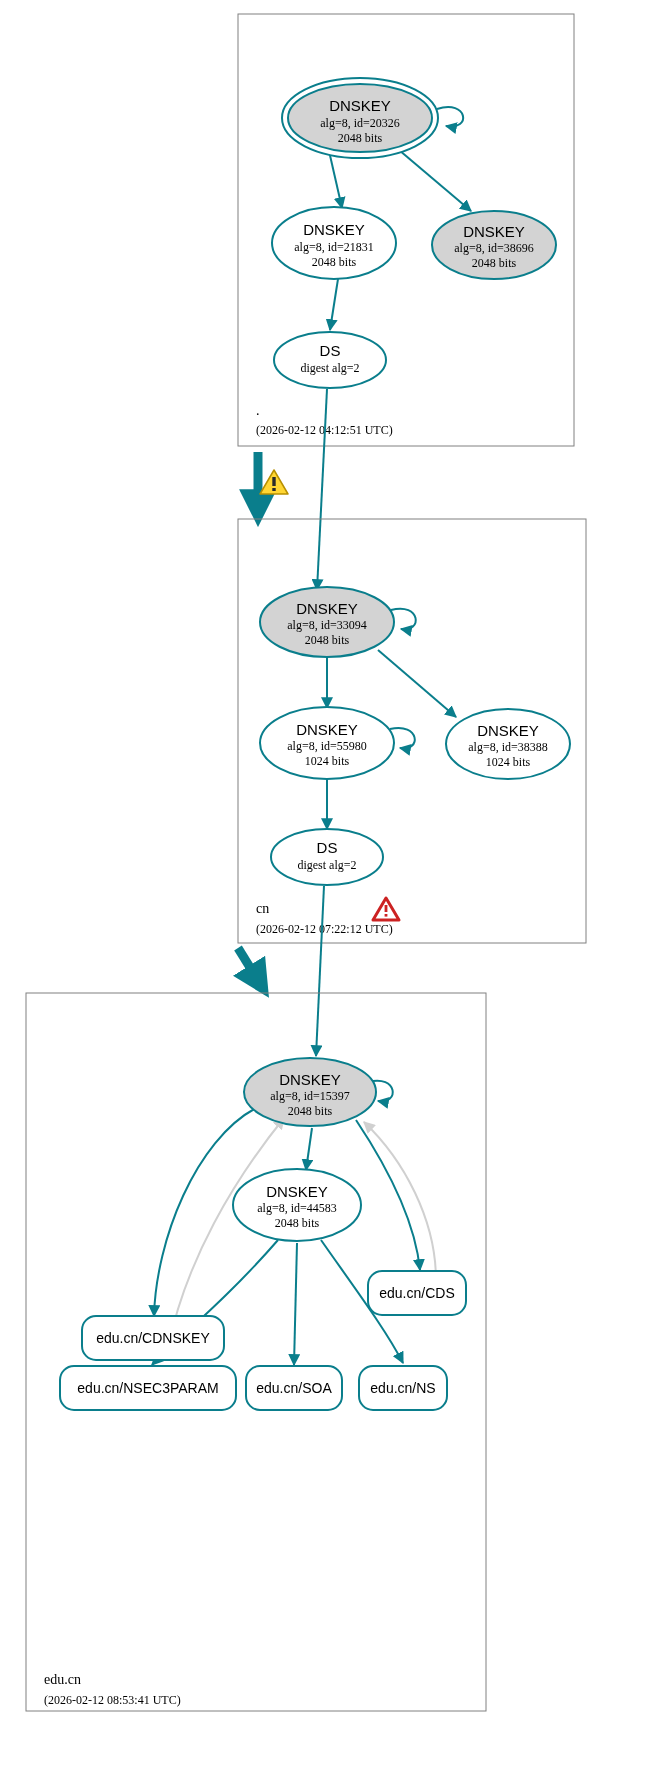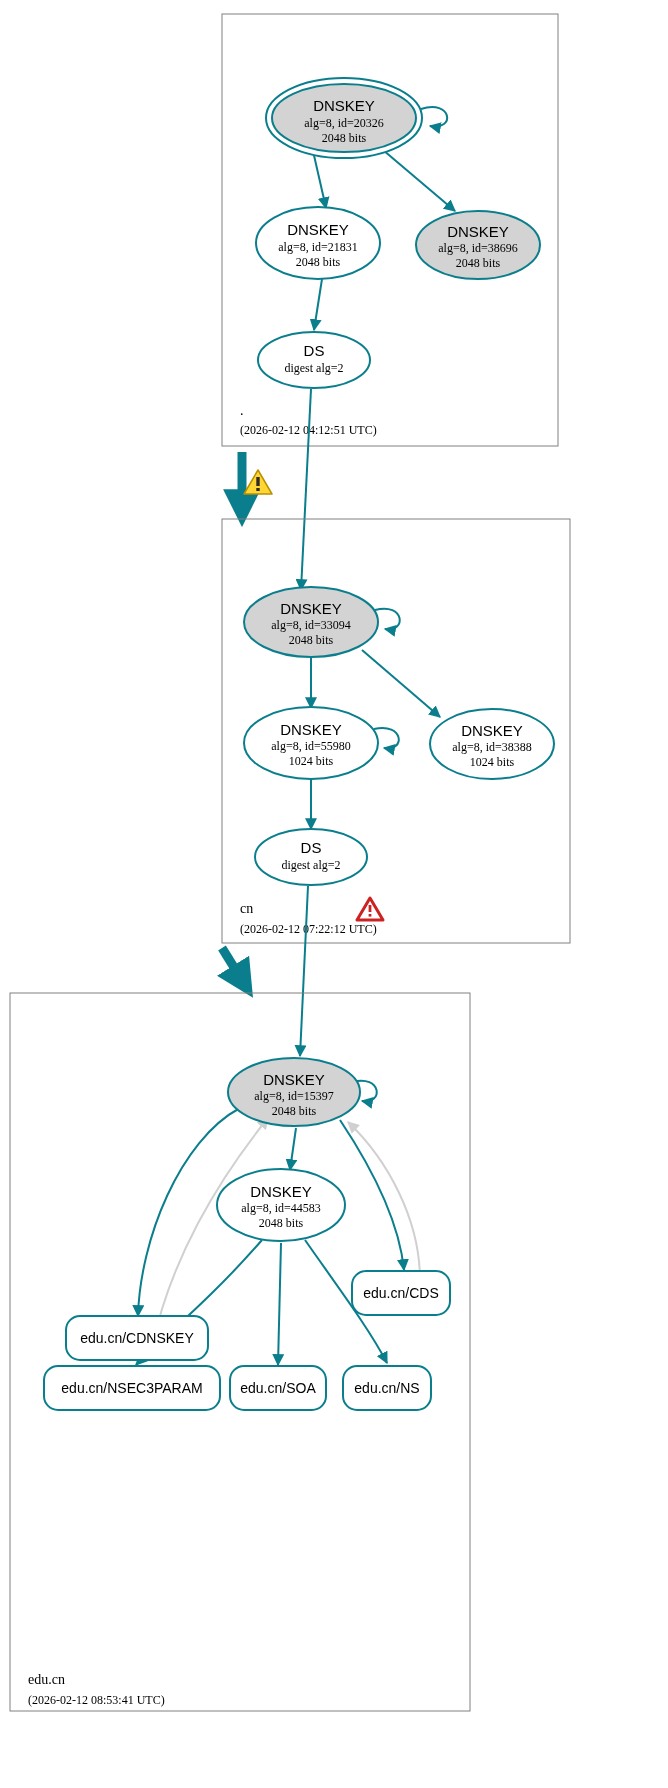--- a/index.html
+++ b/index.html
@@ -10,21 +10,21 @@
   }
   body {
     font-family: "Liberation Sans", sans-serif;
     width: 668px;
     height: 1788px;
     position: relative;
     overflow: hidden;
   }
   #stage {
     position: absolute;
-    left: 0; top: 0;
+    left: 16px; top: 0;
     width: 568px;
     height: 1788px;
   }
   svg#graph {
     position: absolute;
     left: 0; top: 0;
     width: 668px;
     height: 1788px;
     display: block;
   }

